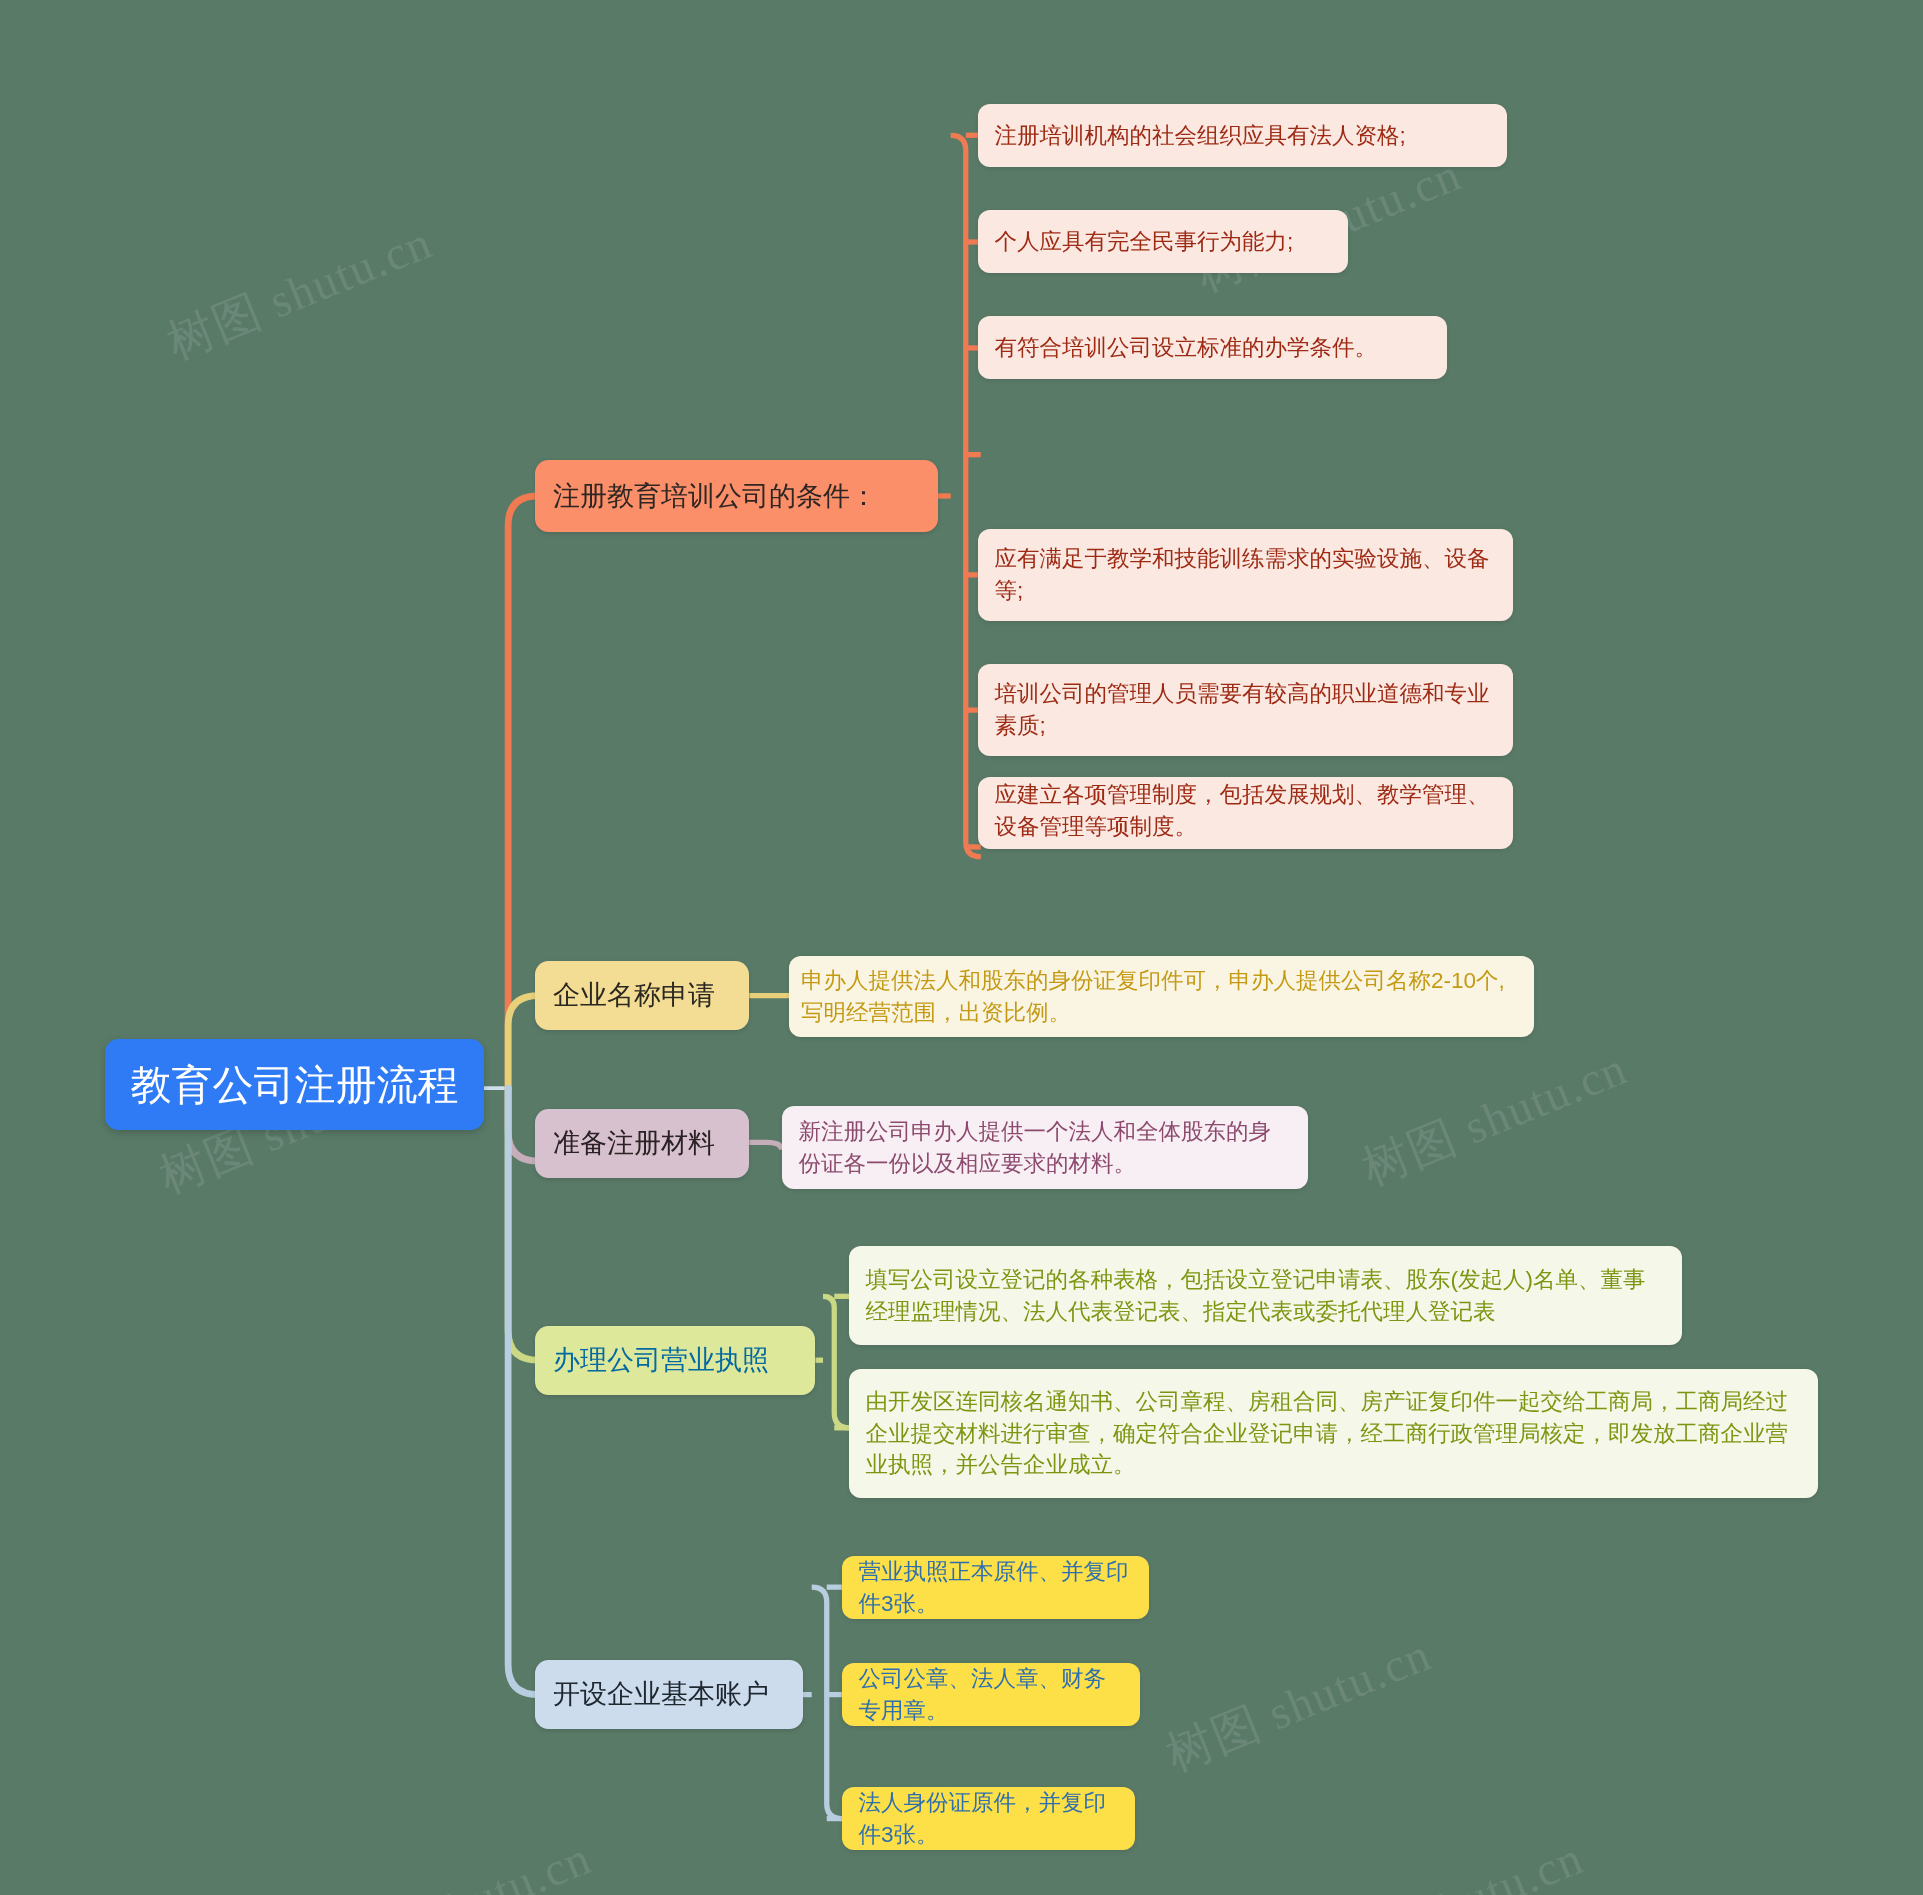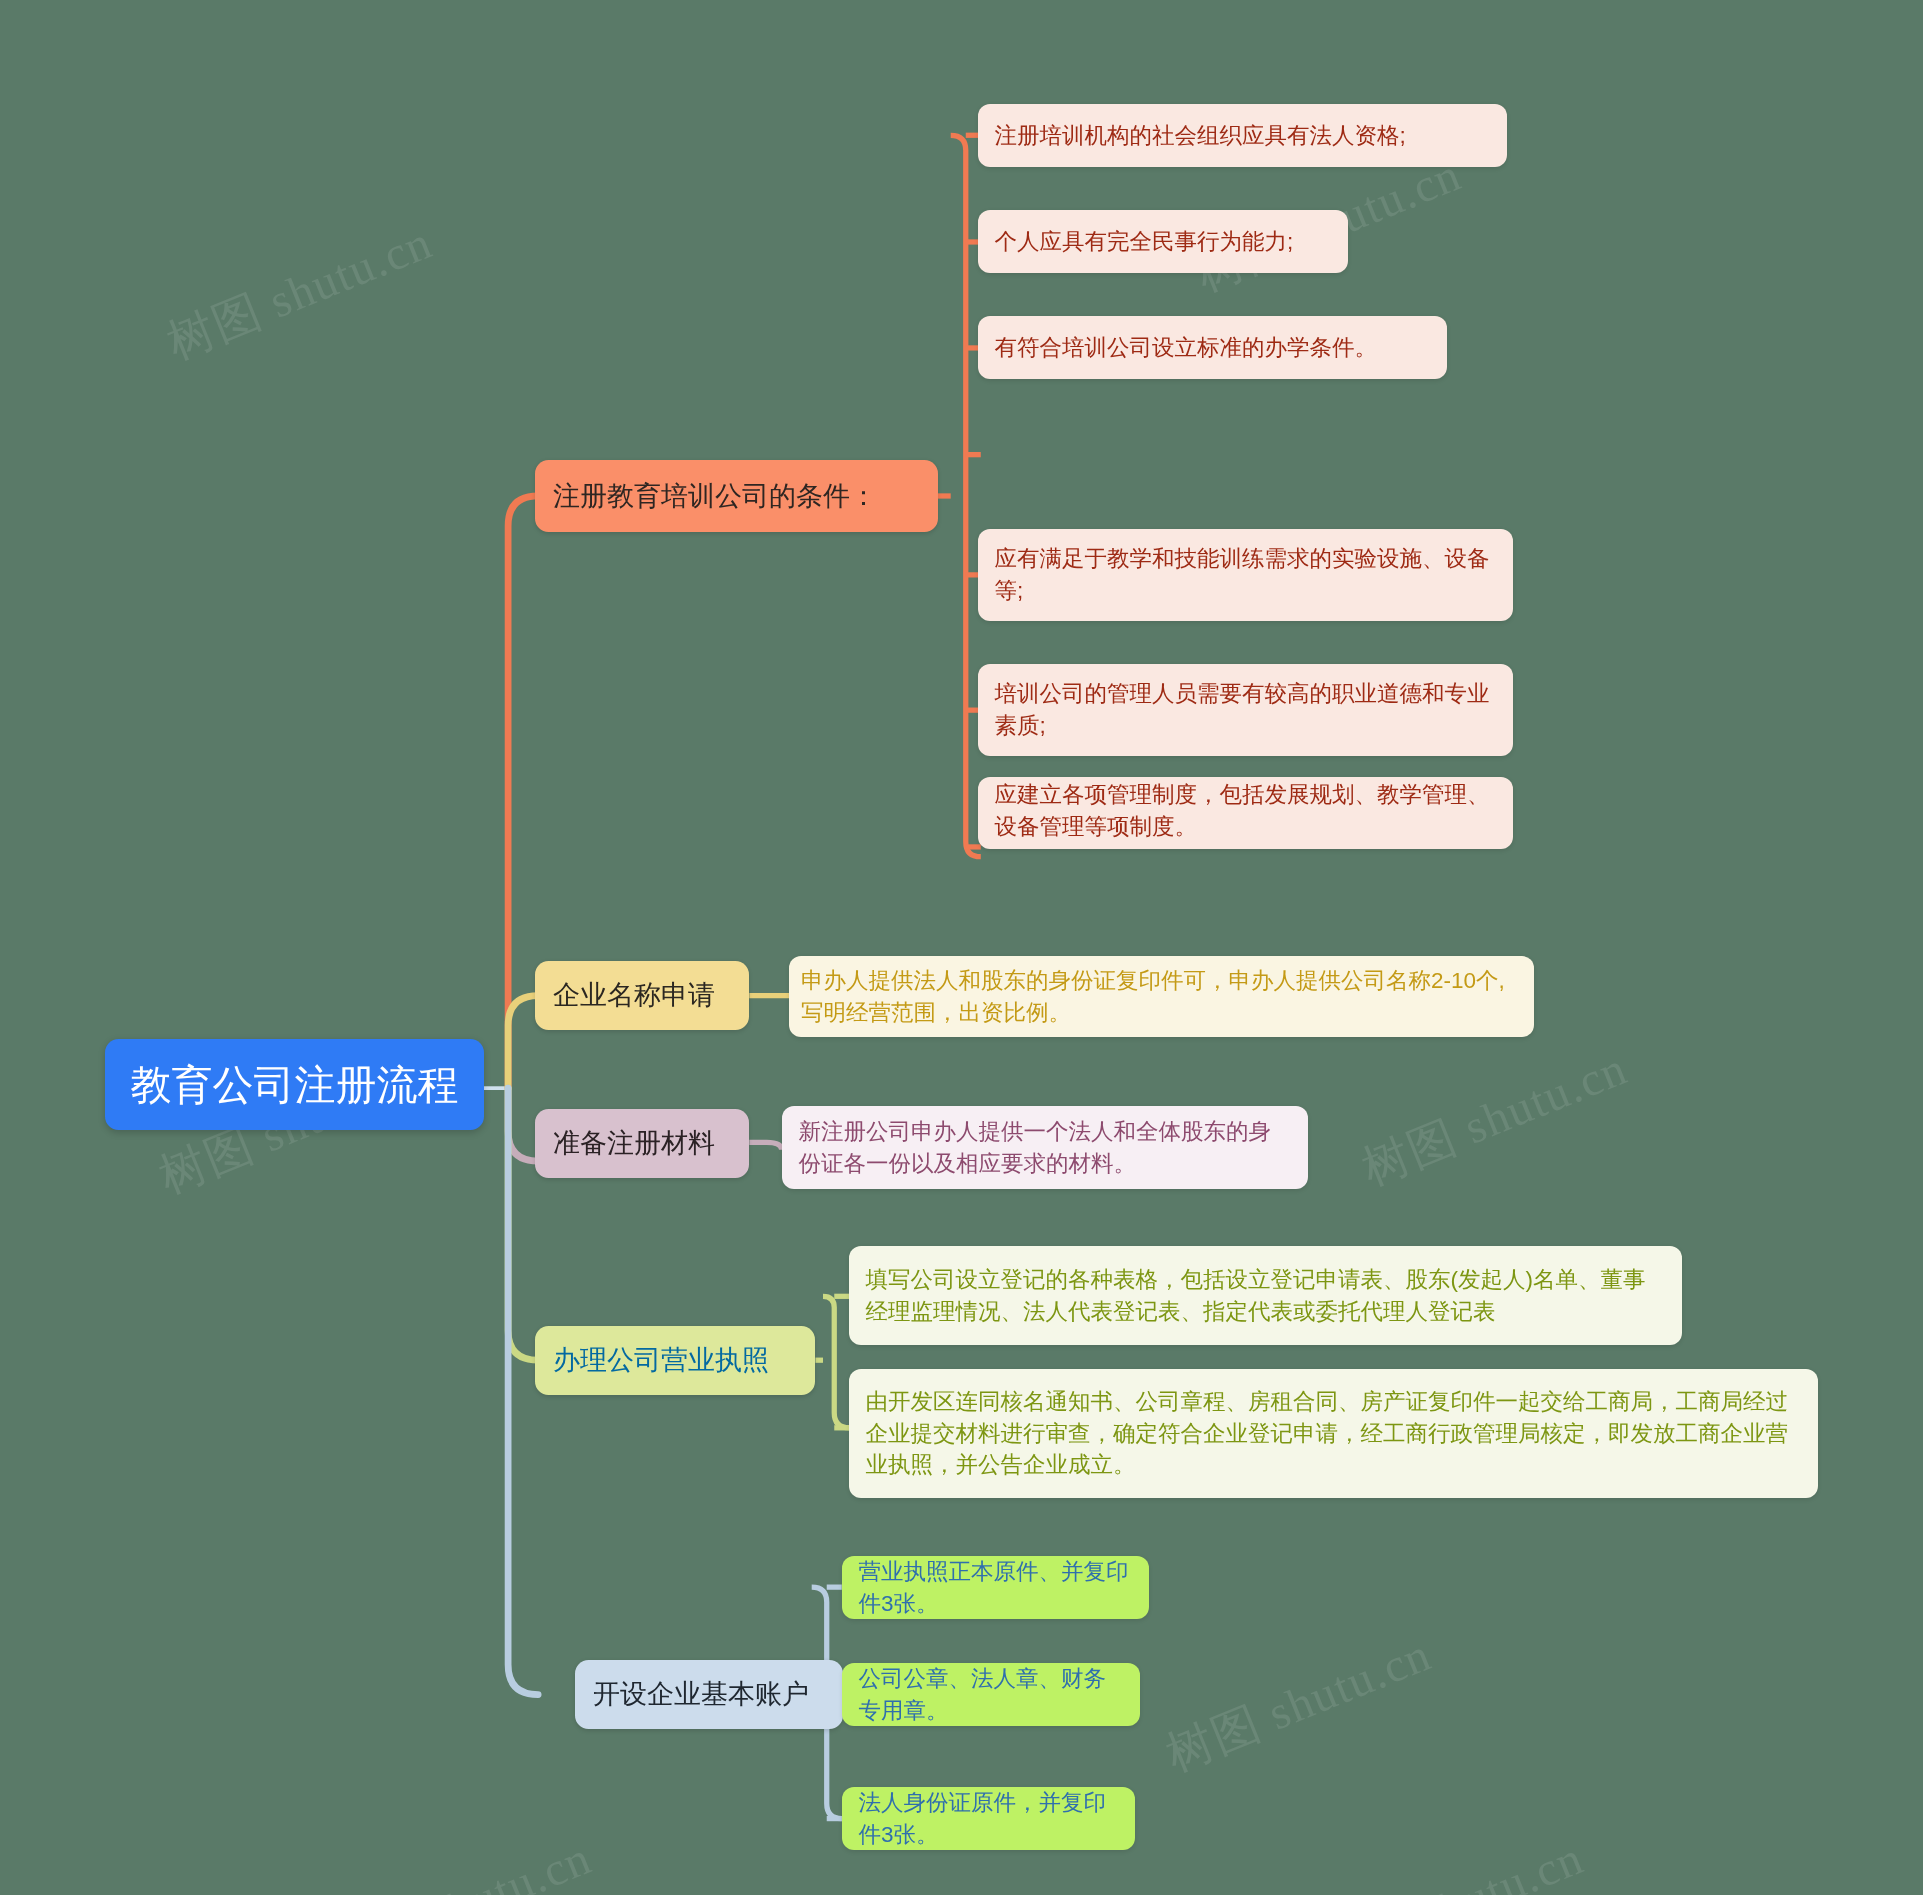--- a/index.html
+++ b/index.html
@@ -65,21 +65,21 @@
     font-size:22.5px;
     padding:13.5px 16.5px;
     border-radius:12px;
     box-shadow:0 1.5px 4.5px rgba(0,0,0,0.10);
     align-items:center;
   }
   .leaf.l-orange{background:#fae8e1;color:#9e2a14;}
   .leaf.l-yellow{background:#faf5e2;color:#c49a15;padding-left:12px;}
   .leaf.l-purple{background:#f7eff4;color:#8d4a6e;}
   .leaf.l-green {background:#f5f7e8;color:#7d9612;}
-  .leaf.l-blue  {background:#bef264;color:#2f6fad;}
+  .leaf.l-blue  {background:#fde047;color:#2f6fad;}
 </style>
 </head>
 <body>
 
 <div id="stage">
 
   <div class="wm" style="left:158px;top:316px;">树图 shutu.cn</div>
   <div class="wm" style="left:1187px;top:248px;">树图 shutu.cn</div>
   <div class="wm" style="left:150px;top:1150px;">树图 shutu.cn</div>
   <div class="wm" style="left:1353px;top:1142px;">树图 shutu.cn</div>
@@ -171,21 +171,21 @@
   <div class="node branch b-green" style="left:535px;top:1326px;width:280px;height:69px;">
     <span>办理公司营业执照</span>
   </div>
   <div class="node leaf l-green" style="left:849px;top:1246px;width:833px;height:99px;">
     <span>填写公司设立登记的各种表格，包括设立登记申请表、股东(发起人)名单、董事经理监理情况、法人代表登记表、指定代表或委托代理人登记表</span>
   </div>
   <div class="node leaf l-green" style="left:849px;top:1369px;width:969px;height:129px;">
     <span>由开发区连同核名通知书、公司章程、房租合同、房产证复印件一起交给工商局，工商局经过企业提交材料进行审查，确定符合企业登记申请，经工商行政管理局核定，即发放工商企业营业执照，并公告企业成立。</span>
   </div>
 
-  <div class="node branch b-blue" style="left:535px;top:1660px;width:268px;height:69px;margin-left:40px;">
+  <div class="node branch b-blue" style="left:535px;top:1660px;width:268px;height:69px;">
     <span>开设企业基本账户</span>
   </div>
   <div class="node leaf l-blue" style="left:842px;top:1556px;width:307px;height:63px;">
     <span>营业执照正本原件、并复印件3张。</span>
   </div>
   <div class="node leaf l-blue" style="left:842px;top:1663px;width:298px;height:63px;">
     <span>公司公章、法人章、财务专用章。</span>
   </div>
   <div class="node leaf l-blue" style="left:842px;top:1787px;width:293px;height:63px;">
     <span>法人身份证原件，并复印件3张。</span>

